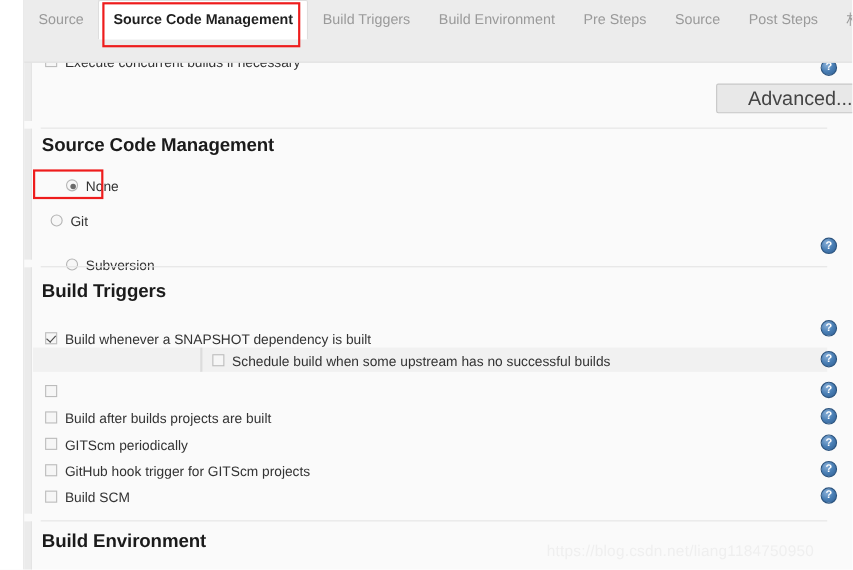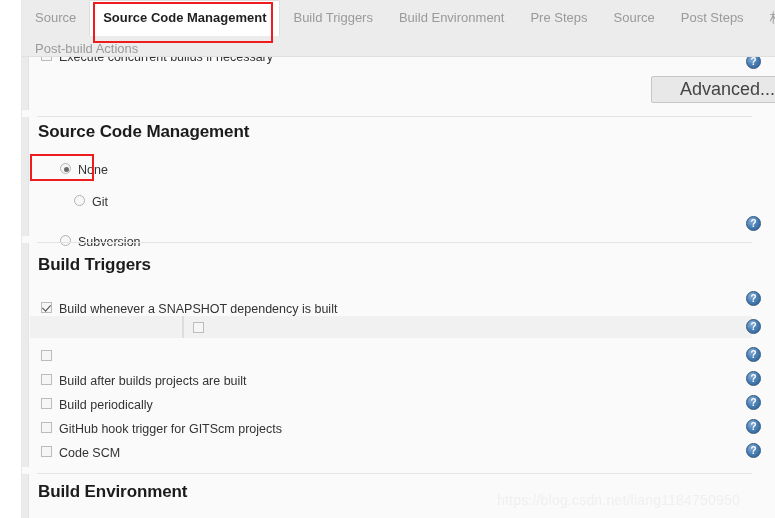--- a/index.html
+++ b/index.html
@@ -250,21 +250,21 @@
     </div>
 
     <div class="adv-btn" style="left:629px; top:76px;">Advanced...</div>
 
     <div class="section-divider" style="top:116px;"></div>
     <div class="section-title" style="top:122px;">Source Code Management</div>
 
     <div class="optrow" style="left:38px; top:161px;">
       <span class="radio checked"></span><span class="lbl">None</span>
     </div>
-    <div class="optrow" style="left:52px; top:193px;">
+    <div class="optrow" style="left:24px; top:193px;">
       <span class="radio"></span><span class="lbl">Git</span>
     </div>
     <div class="optrow" style="left:38px; top:233px;">
       <span class="radio"></span><span class="lbl">Subversion</span>
     </div>
     <div class="help" style="left:724px; top:216px;">
       <span>?</span>
     </div>
 
     <div class="section-divider" style="top:242px;"></div>
@@ -273,73 +273,70 @@
     <div class="optrow" style="left:19px; top:300px;">
       <span class="cbox checked"></span><span class="lbl">Build whenever a SNAPSHOT dependency is built</span>
     </div>
     <div class="help" style="left:724px; top:291px;">
       <span>?</span>
     </div>
 
     <div class="hl-band" style="top:316px;"></div>
     <div class="nested-rib" style="left:160px; top:316px; height:22px;"></div>
     <div class="optrow" style="left:171px; top:320px;">
-      <span class="cbox"></span>
+      <span class="cbox"></span><span class="lbl">Schedule build when some upstream has no successful builds</span>
     </div>
     <div class="help" style="left:724px; top:319px;">
       <span>?</span>
     </div>
 
     <div class="optrow" style="left:19px; top:348px;">
       <span class="cbox"></span>
     </div>
     <div class="help" style="left:724px; top:347px;">
       <span>?</span>
     </div>
 
     <div class="optrow" style="left:19px; top:372px;">
       <span class="cbox"></span><span class="lbl">Build after builds projects are built</span>
     </div>
     <div class="help" style="left:724px; top:371px;">
       <span>?</span>
     </div>
 
     <div class="optrow" style="left:19px; top:396px;">
-      <span class="cbox"></span><span class="lbl">Build periodically</span>
+      <span class="cbox"></span><span class="lbl">GITScm periodically</span>
     </div>
     <div class="help" style="left:724px; top:395px;">
       <span>?</span>
     </div>
 
     <div class="optrow" style="left:19px; top:420px;">
       <span class="cbox"></span><span class="lbl">GitHub hook trigger for GITScm projects</span>
     </div>
     <div class="help" style="left:724px; top:419px;">
       <span>?</span>
     </div>
 
     <div class="optrow" style="left:19px; top:444px;">
-      <span class="cbox"></span><span class="lbl">Code SCM</span>
+      <span class="cbox"></span><span class="lbl">Build SCM</span>
     </div>
     <div class="help" style="left:724px; top:443px;">
       <span>?</span>
     </div>
 
     <div class="section-divider" style="top:473px;"></div>
     <div class="section-title" style="top:482px;">Build Environment</div>
 
   </div>
 
   <div class="tabbar">
     <div class="tabrow row1">
       <span class="tab">Source</span><span class="tab active">Source Code Management</span><span class="tab">Build Triggers</span><span class="tab">Build Environment</span><span class="tab">Pre Steps</span><span class="tab">Source</span><span class="tab">Post Steps</span><span class="tab">构建设置</span>
     </div>
-    <div class="tabrow row2">
-      <span class="tab">Post-build Actions</span>
-    </div>
   </div>
 
   <div class="annot" id="annot-tab"></div>
   <div class="annot" id="annot-none"></div>
 
   <div class="watermark" style="left:497px; top:492px;">https://blog.csdn.net/liang1184750950</div>
 
 </div>
 
 </body></html>

